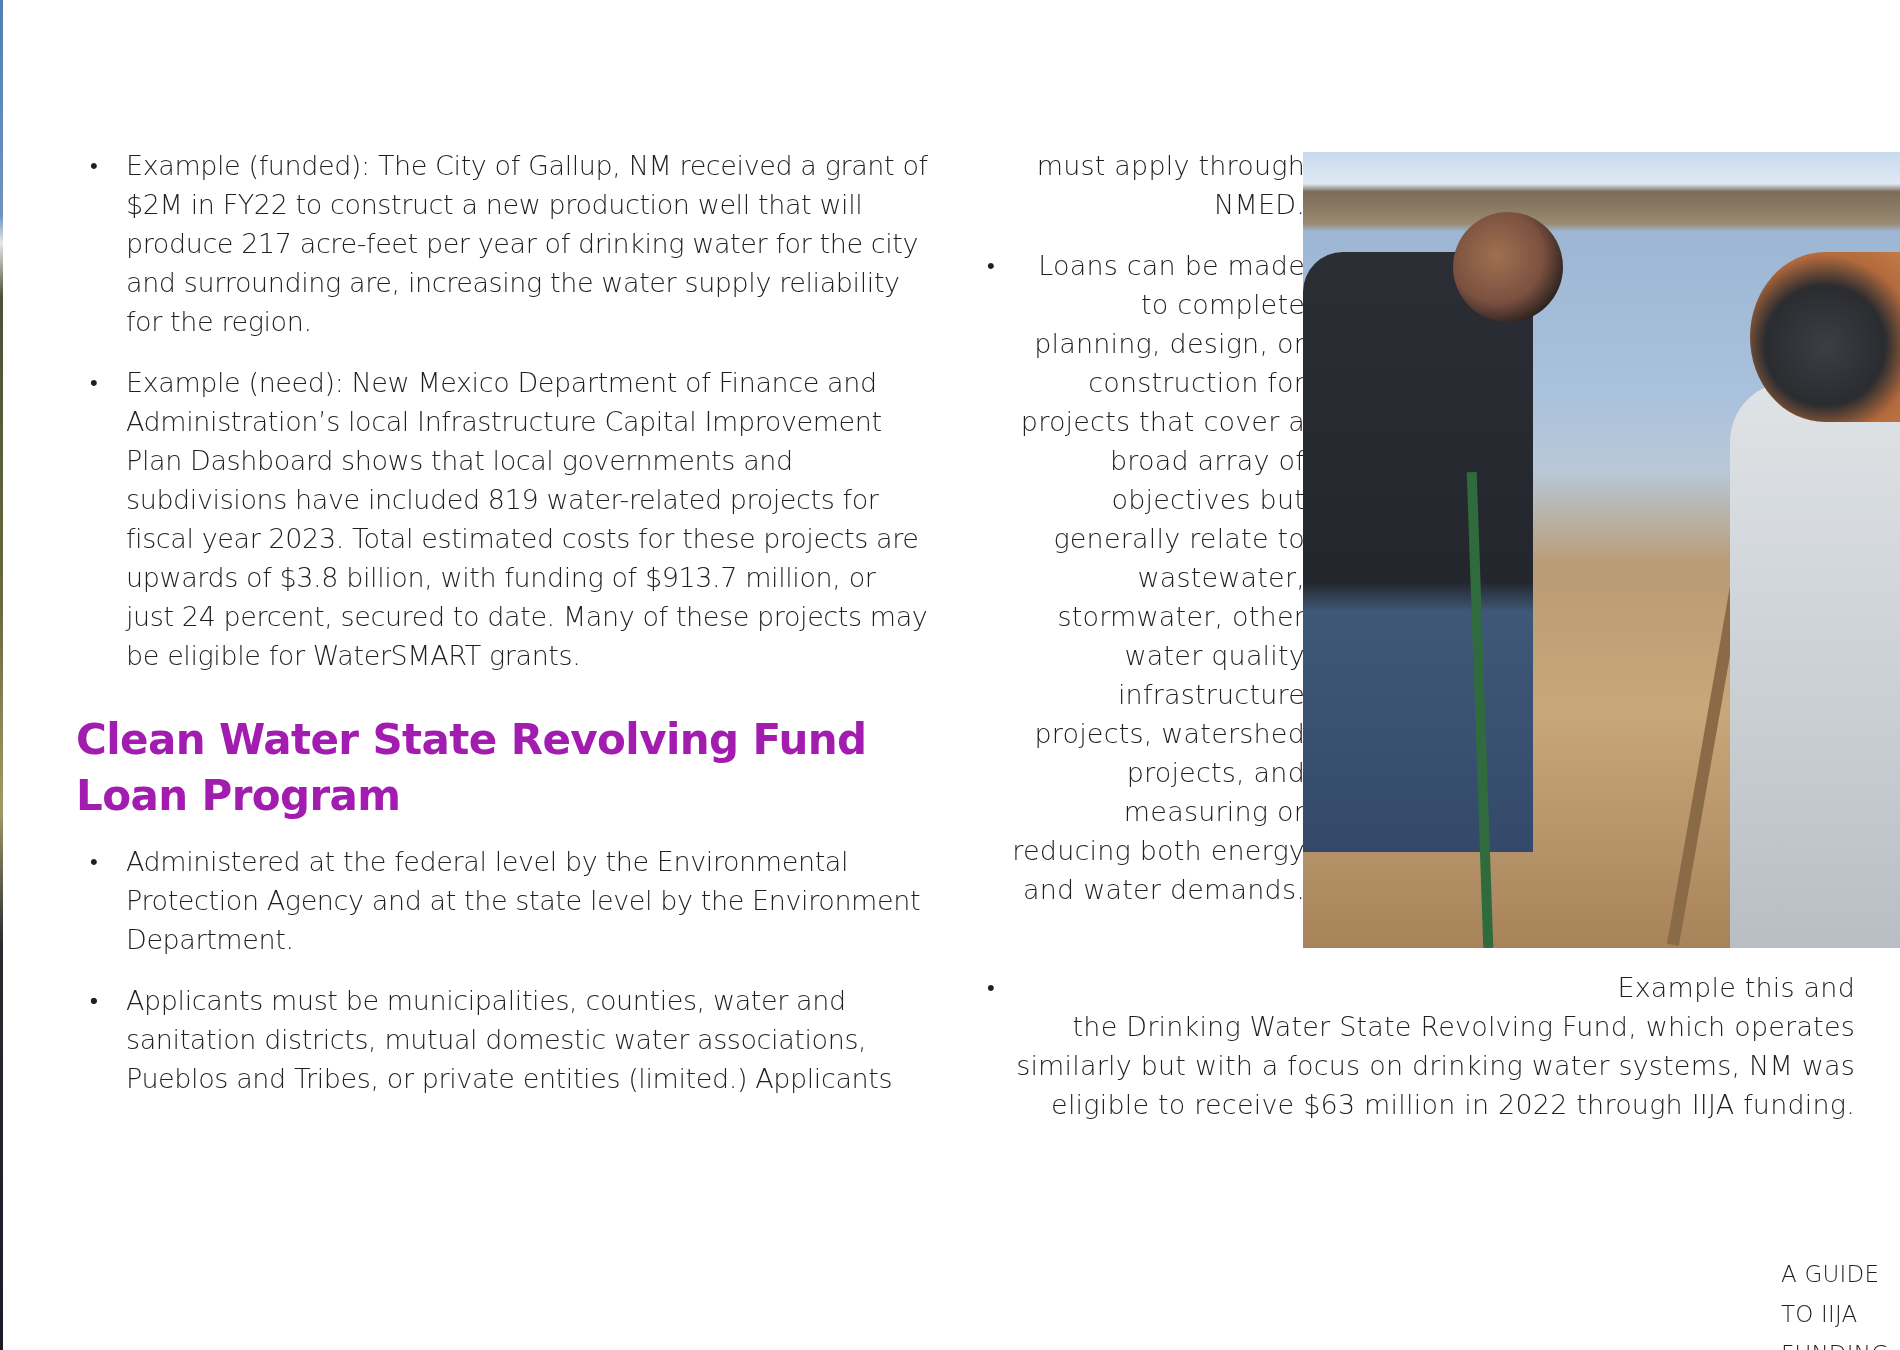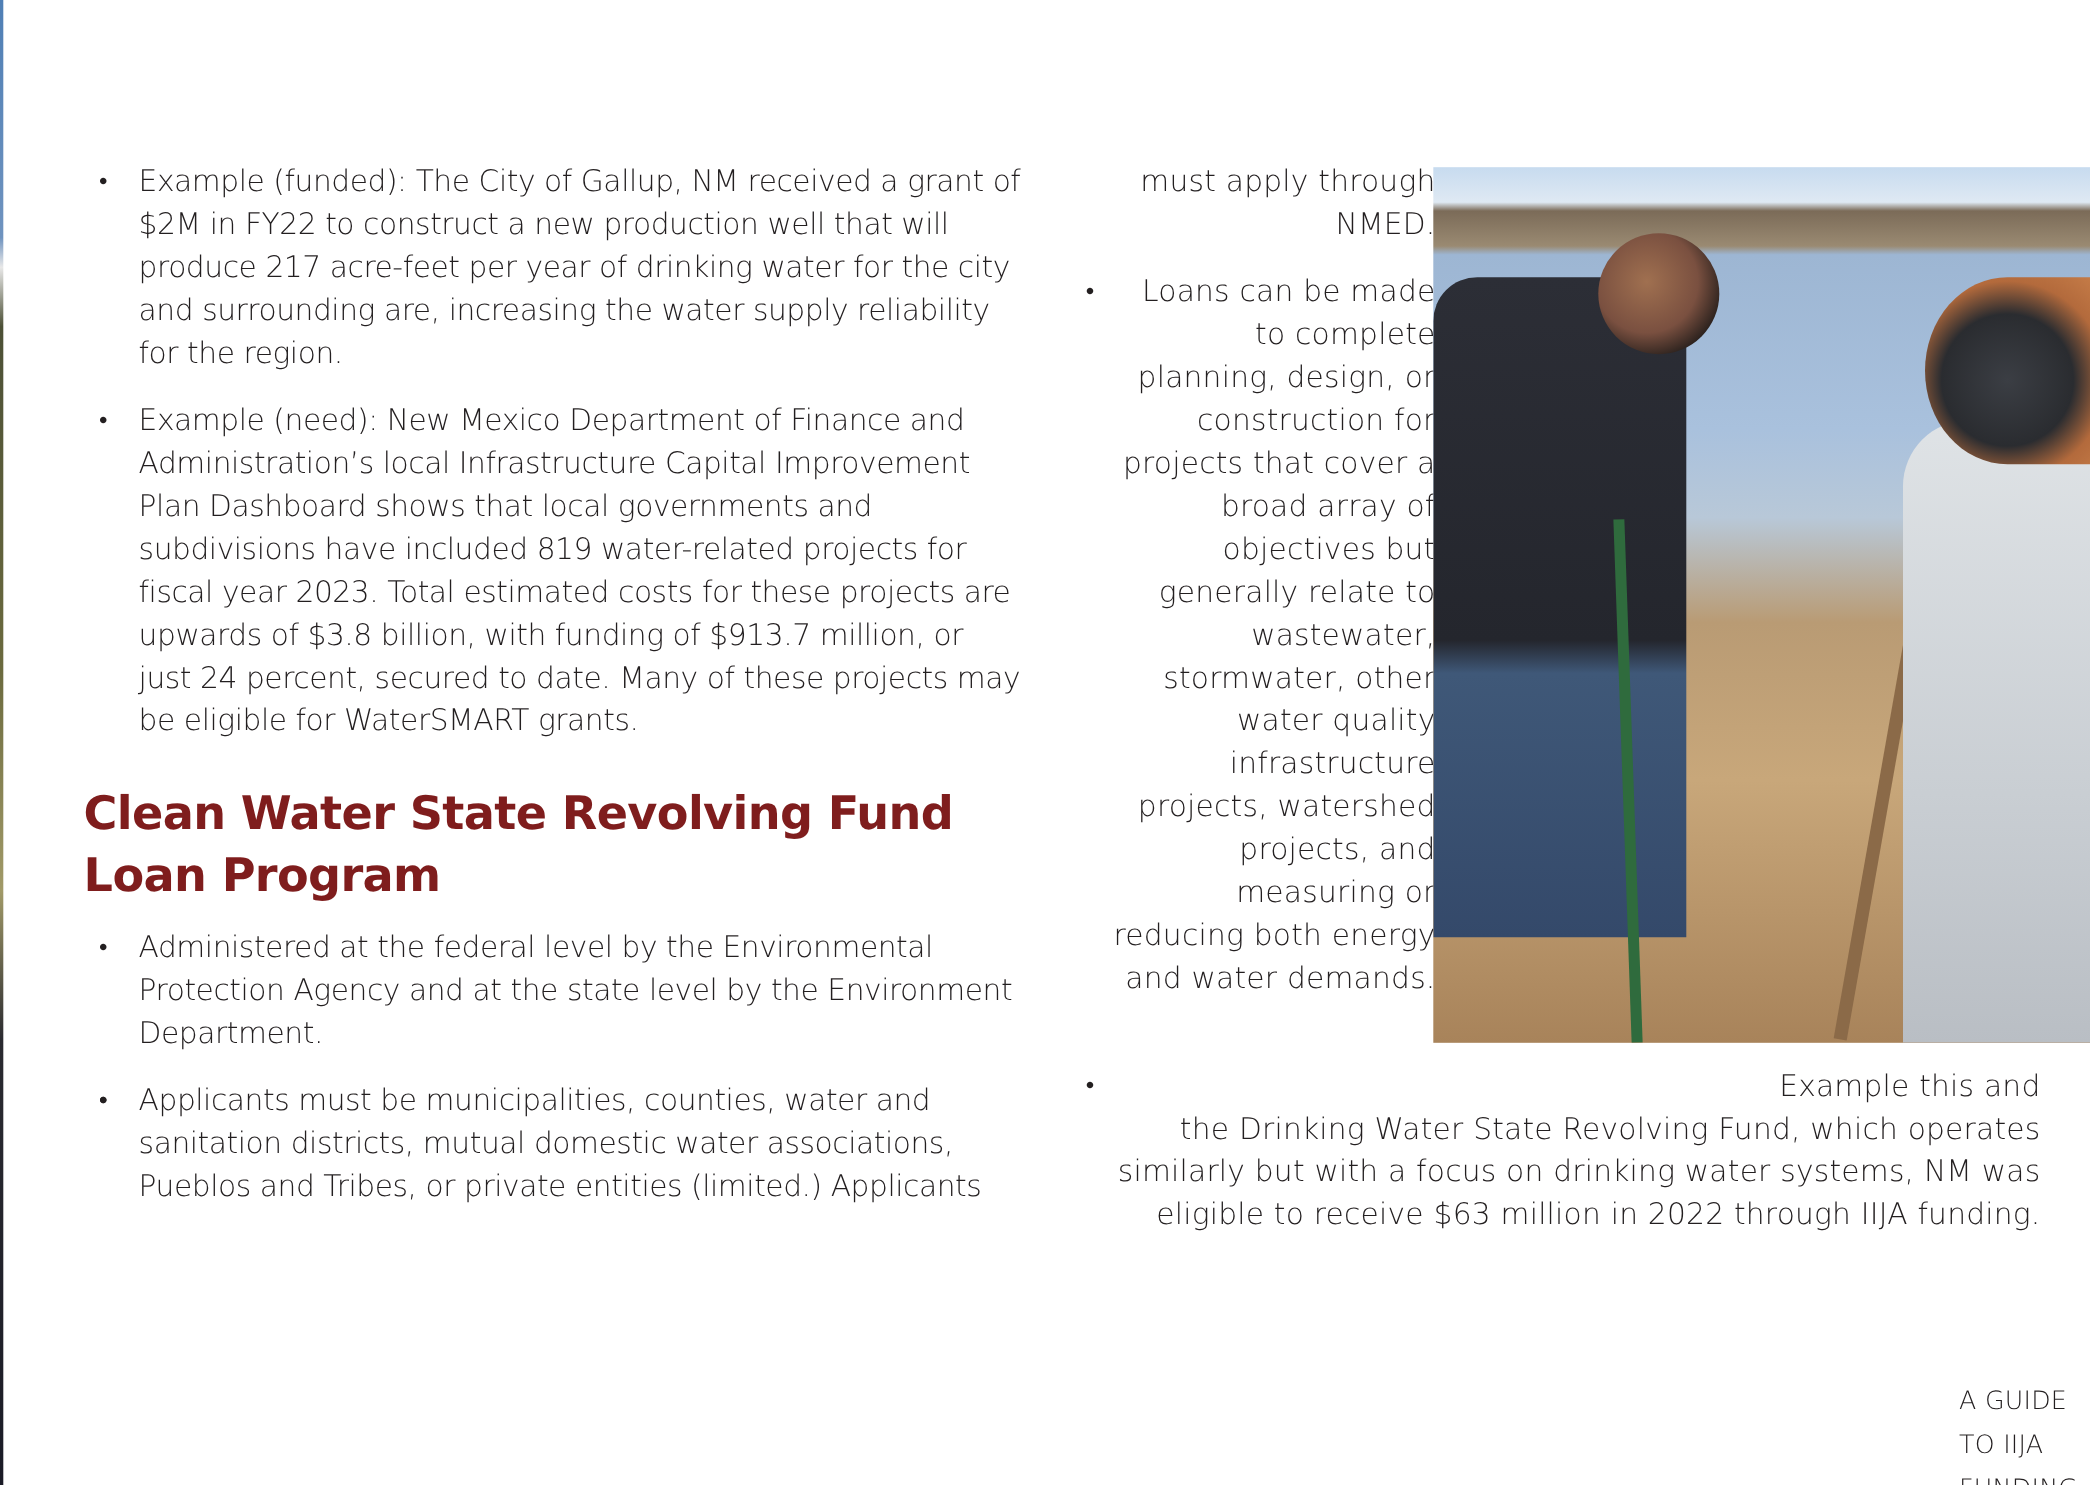--- a/index.html
+++ b/index.html
@@ -17,21 +17,21 @@
   li.bullet {
     position: relative; padding-left: 36px; font-size: 27px; line-height: 39px;
     letter-spacing: -0.4px; margin-bottom: 22px; font-weight: 300;
   }
   li.bullet .dot {
     position: absolute; left: 0; top: 0; width: 20px; font-size: 22px; line-height: 39px;
   }
   li.bullet.no-dot { padding-left: 37px; }
   .heading {
     position: absolute; left: 76px; top: 712px; width: 860px;
-    color: #7f1d1d; font-family: "DejaVu Sans", sans-serif; font-weight: bold;
+    color: #a21caf; font-family: "DejaVu Sans", sans-serif; font-weight: bold;
     font-size: 42px; line-height: 56px; letter-spacing: -0.6px; margin: 0;
   }
   .col-left-2 { position: absolute; left: 90px; top: 842px; width: 840px; }
   .right-text li.bullet { font-size: 27px; letter-spacing: 0.2px; text-align: right; }
   .col-bottom { position: absolute; left: 975px; top: 968px; width: 880px; }
   .photo {
     position: absolute; left: 1303px; top: 152px; width: 597px; height: 796px; overflow: hidden;
     background: linear-gradient(to bottom, #c7dbef 0%, #dfe9f3 4%, #7b6b58 5%, #9a8a72 9%, #9db6d3 10%, #a9c1dd 30%, #b8c8d8 40%, #b99b74 52%, #c8a77a 70%, #a8835a 100%);
   }
   .photo .person-left {

